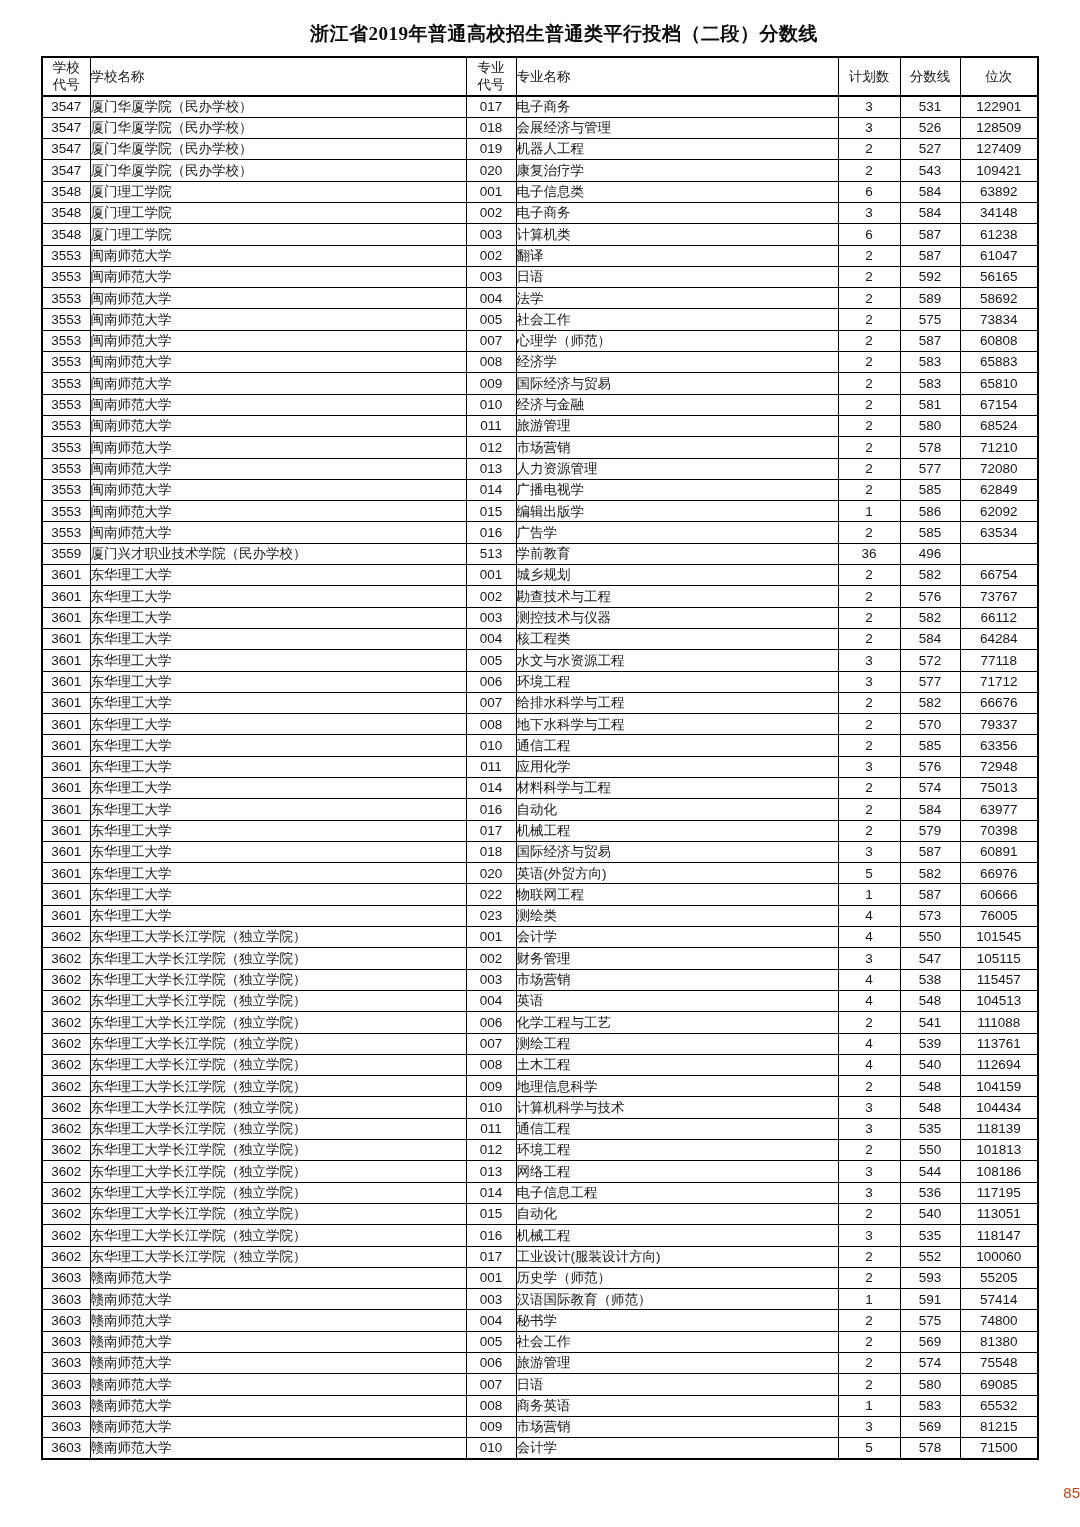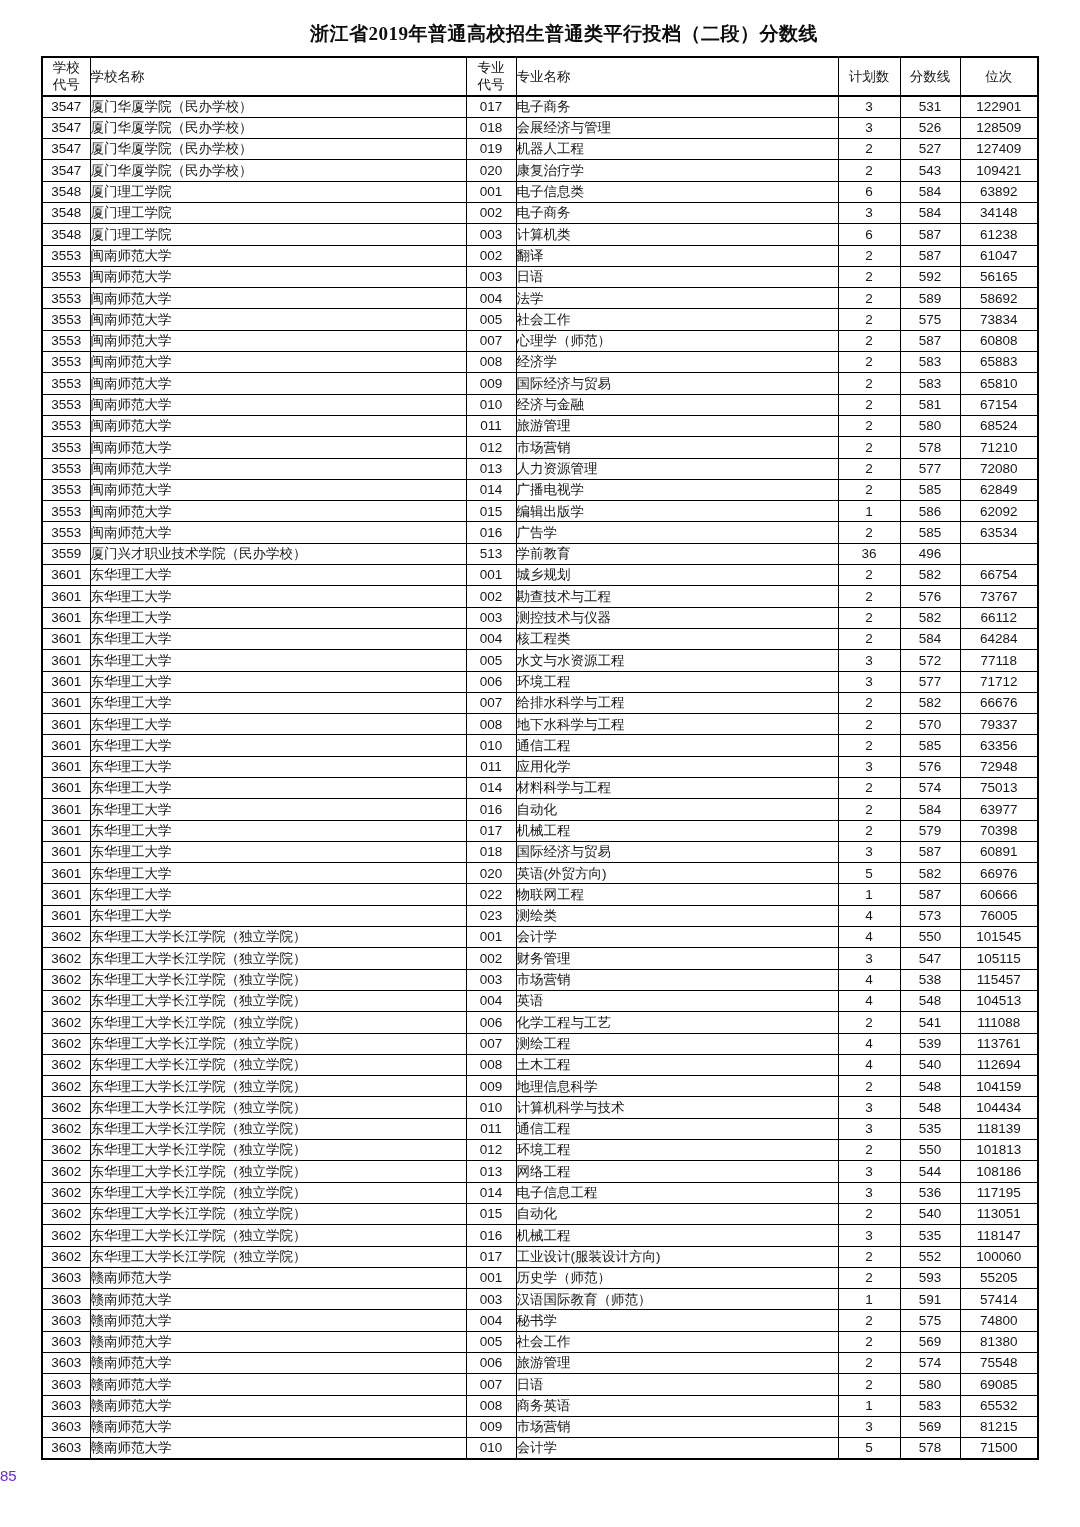--- a/index.html
+++ b/index.html
@@ -58,24 +58,24 @@
   .al-left   { text-align: left; padding-left: 6px; }
   .hdr-narrow {
     display: inline-block;
     width: 2.35em;
     word-break: break-all;
     line-height: 1.25;
     text-align: center;
     white-space: normal;
   }
   .page-number {
-    text-align: left;
+    text-align: right;
     font-size: 15px;
-    margin-top: 7px;
-    color: #6d28d9;
+    margin-top: 24px;
+    color: #c2410c;
   }
 </style>
 </head>
 <body>
 
 <h1 class="doc-title">浙江省2019年普通高校招生普通类平行投档（二段）分数线</h1>
 
 <table class="score-table">
   <colgroup>
     <col class="col-code">

